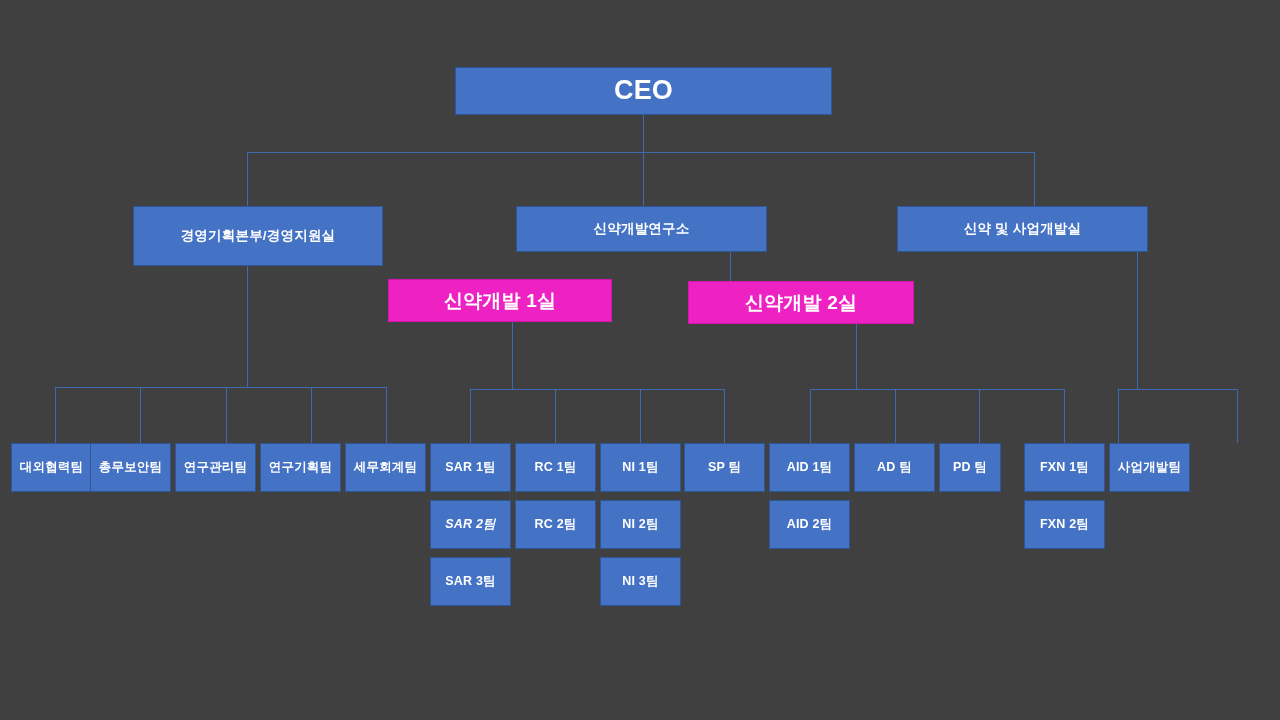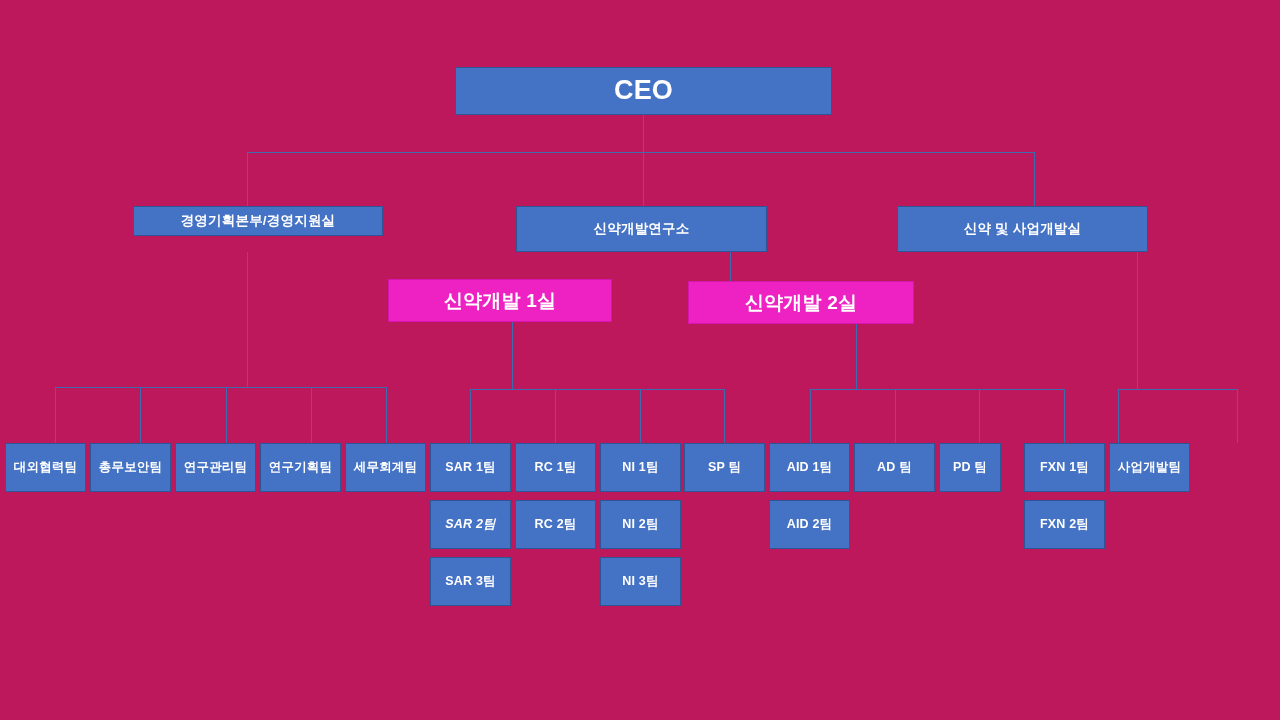--- a/index.html
+++ b/index.html
@@ -4,21 +4,21 @@
 <style>
   html, body {
     margin: 0;
     padding: 0;
     background: #ffffff;
   }
   #canvas {
     position: relative;
     width: 1280px;
     height: 720px;
-    background: #be185d;
+    background: #404040;
     font-family: "Liberation Sans", "DejaVu Sans", sans-serif;
     overflow: hidden;
   }
   .node {
     position: absolute;
     box-sizing: border-box;
     display: flex;
     align-items: center;
     justify-content: center;
     text-align: center;
@@ -95,28 +95,28 @@
   <div class="conn v" style="left:979px; top:389px; height:54px;"></div>
   <div class="conn v" style="left:1064px; top:389px; height:54px;"></div>
 
   <div class="conn v" style="left:1137px; top:252px; height:138px;"></div>
   <div class="conn h" style="left:1118px; top:389px; width:120px;"></div>
   <div class="conn v" style="left:1118px; top:389px; height:54px;"></div>
   <div class="conn v" style="left:1237px; top:389px; height:54px;"></div>
 
   <div class="node blue ceo" style="left:455px; top:67px; width:377px; height:48px;">CEO</div>
 
-  <div class="node blue div2" style="left:133px; top:206px; width:250px; height:30px;">경영기획본부/경영지원실</div>
+  <div class="node blue div2" style="left:133px; top:206px; width:250px; height:60px;">경영기획본부/경영지원실</div>
   <div class="node blue div2" style="left:516px; top:206px; width:251px; height:46px;">신약개발연구소</div>
   <div class="node blue div2" style="left:897px; top:206px; width:251px; height:46px;">신약 및 사업개발실</div>
 
   <div class="node magenta lab" style="left:388px; top:279px; width:224px; height:43px;">신약개발 1실</div>
   <div class="node magenta lab" style="left:688px; top:281px; width:226px; height:43px;">신약개발 2실</div>
 
-  <div class="node blue team" style="left:5px; top:443px; width:81px; height:49px;">대외협력팀</div>
+  <div class="node blue team" style="left:11px; top:443px; width:81px; height:49px;">대외협력팀</div>
   <div class="node blue team" style="left:90px; top:443px; width:81px; height:49px;">총무보안팀</div>
   <div class="node blue team" style="left:175px; top:443px; width:81px; height:49px;">연구관리팀</div>
   <div class="node blue team" style="left:260px; top:443px; width:81px; height:49px;">연구기획팀</div>
   <div class="node blue team" style="left:345px; top:443px; width:81px; height:49px;">세무회계팀</div>
 
   <div class="node blue team" style="left:430px; top:443px; width:81px; height:49px;">SAR 1팀</div>
   <div class="node blue team" style="left:430px; top:500px; width:81px; height:49px;font-style:italic;">SAR 2팀</div>
   <div class="node blue team" style="left:430px; top:557px; width:81px; height:49px;">SAR 3팀</div>
 
   <div class="node blue team" style="left:515px; top:443px; width:81px; height:49px;">RC 1팀</div>

